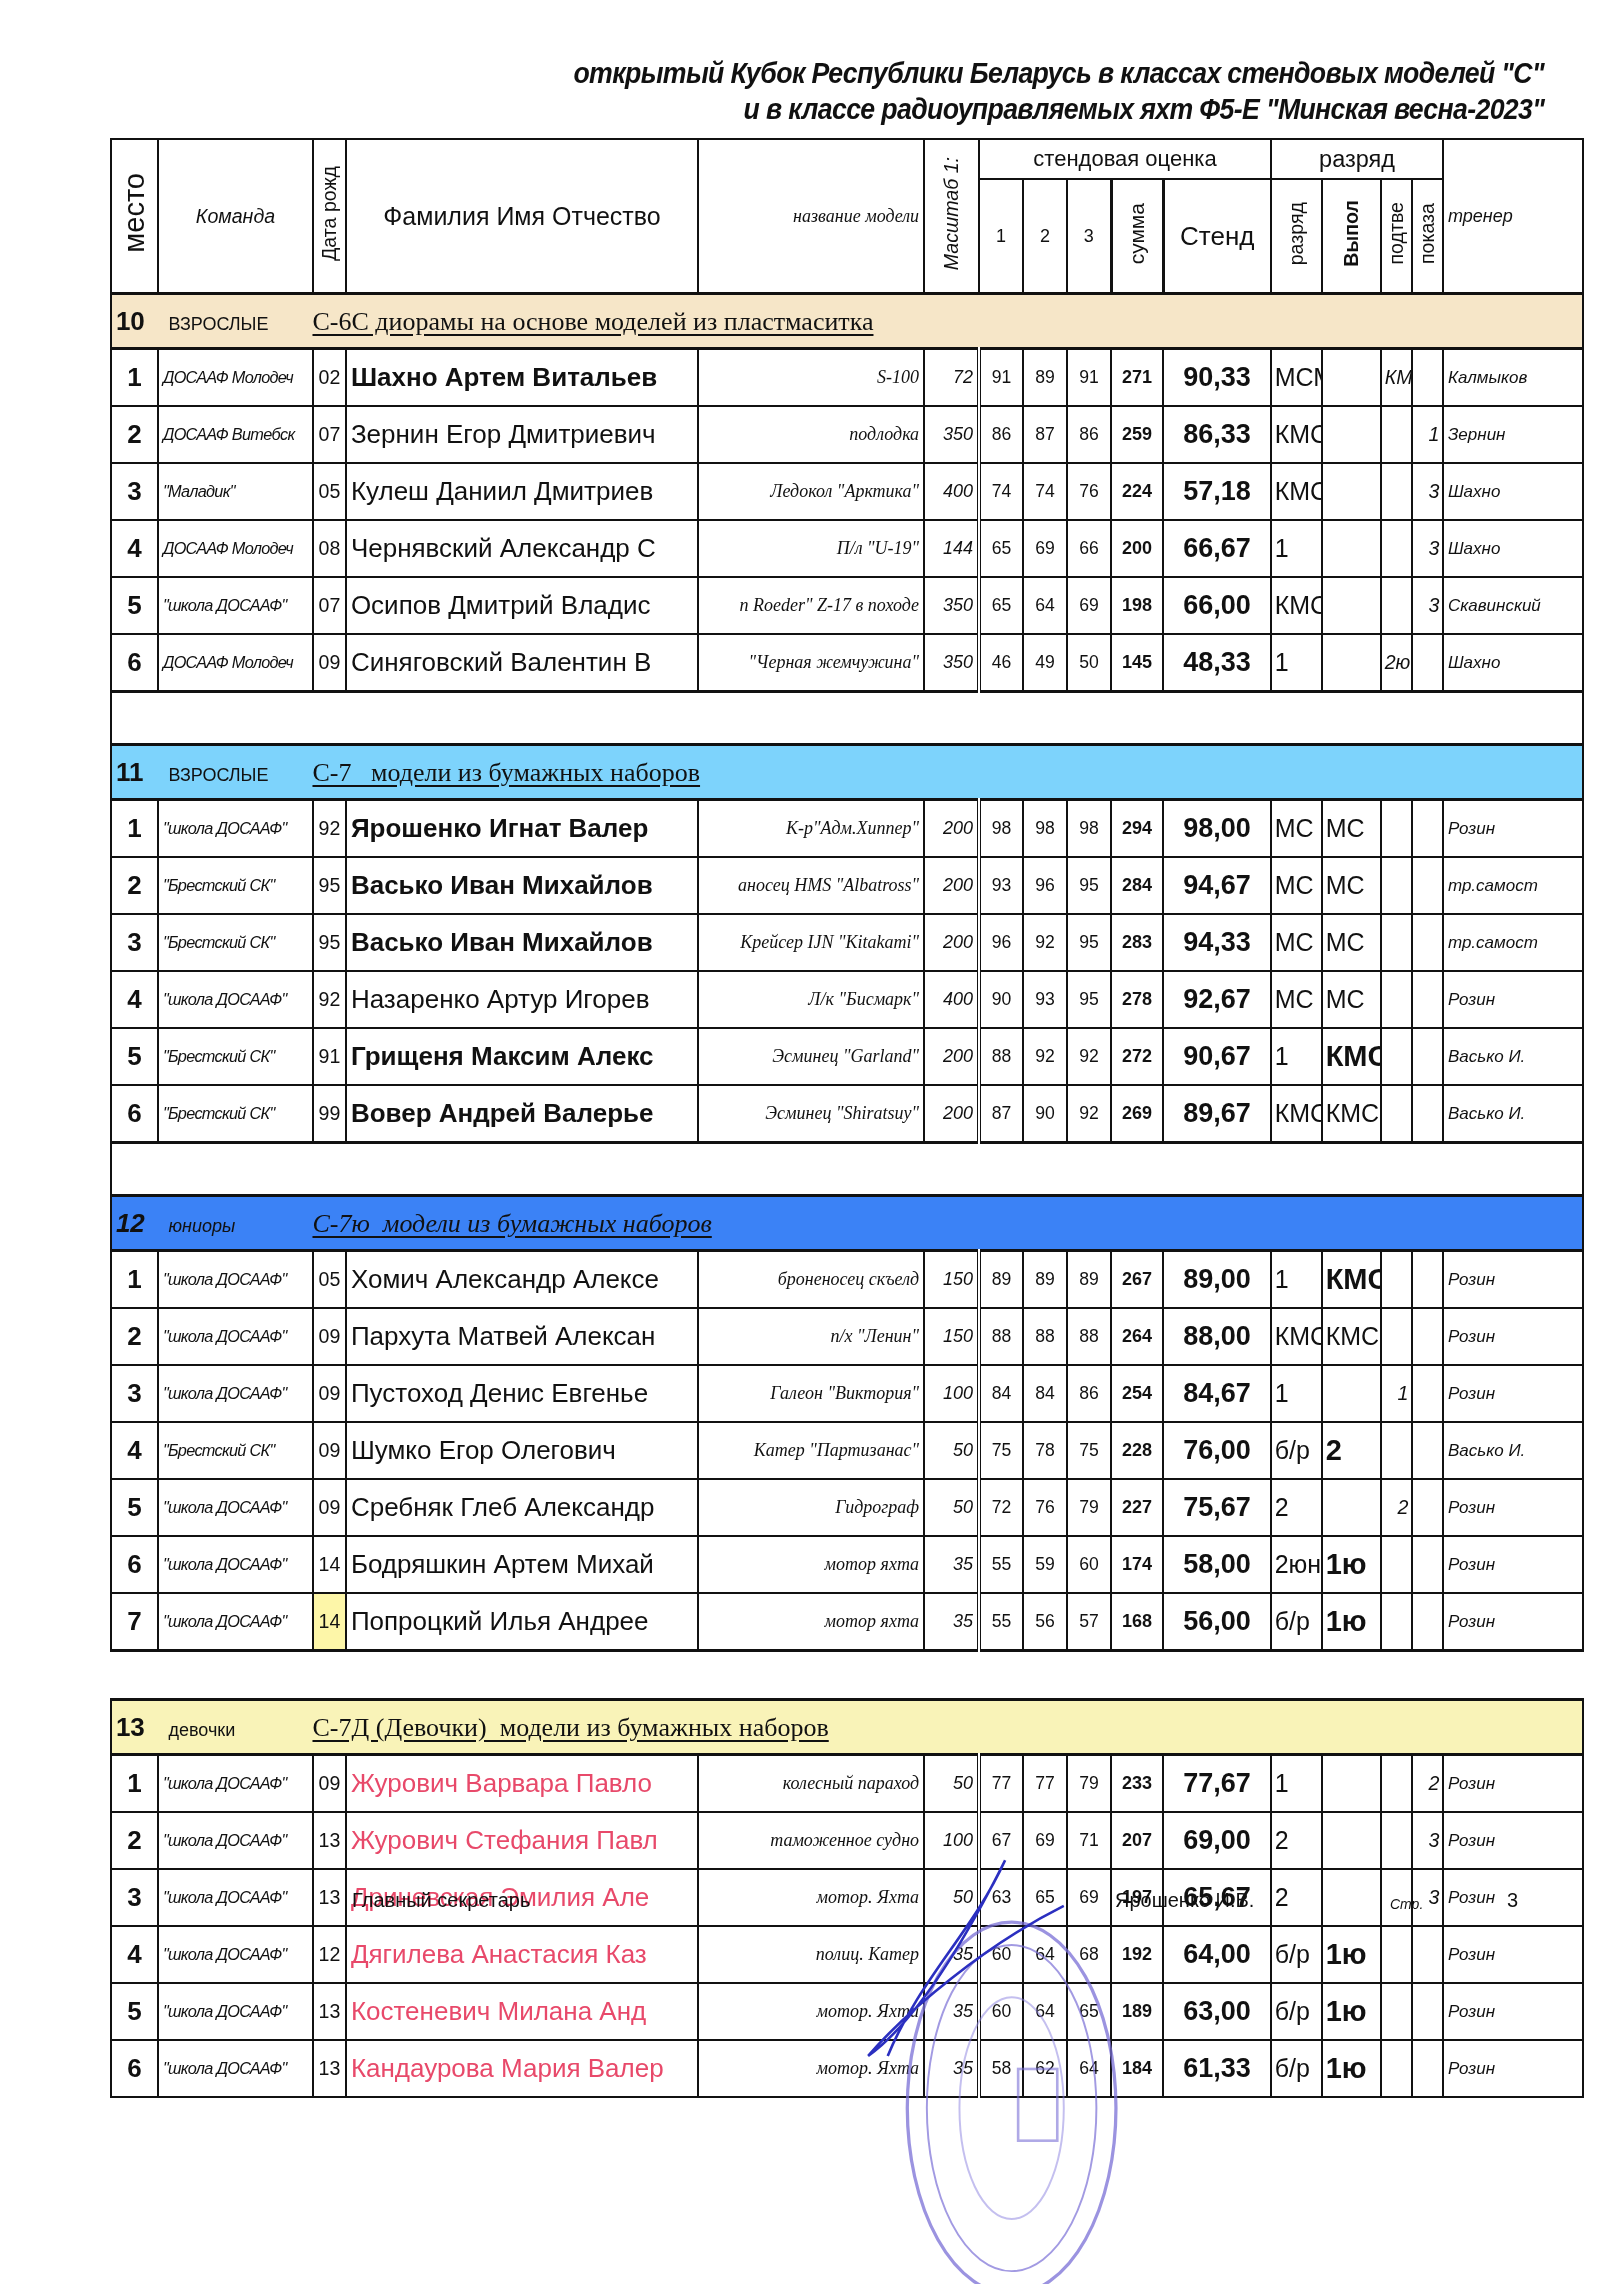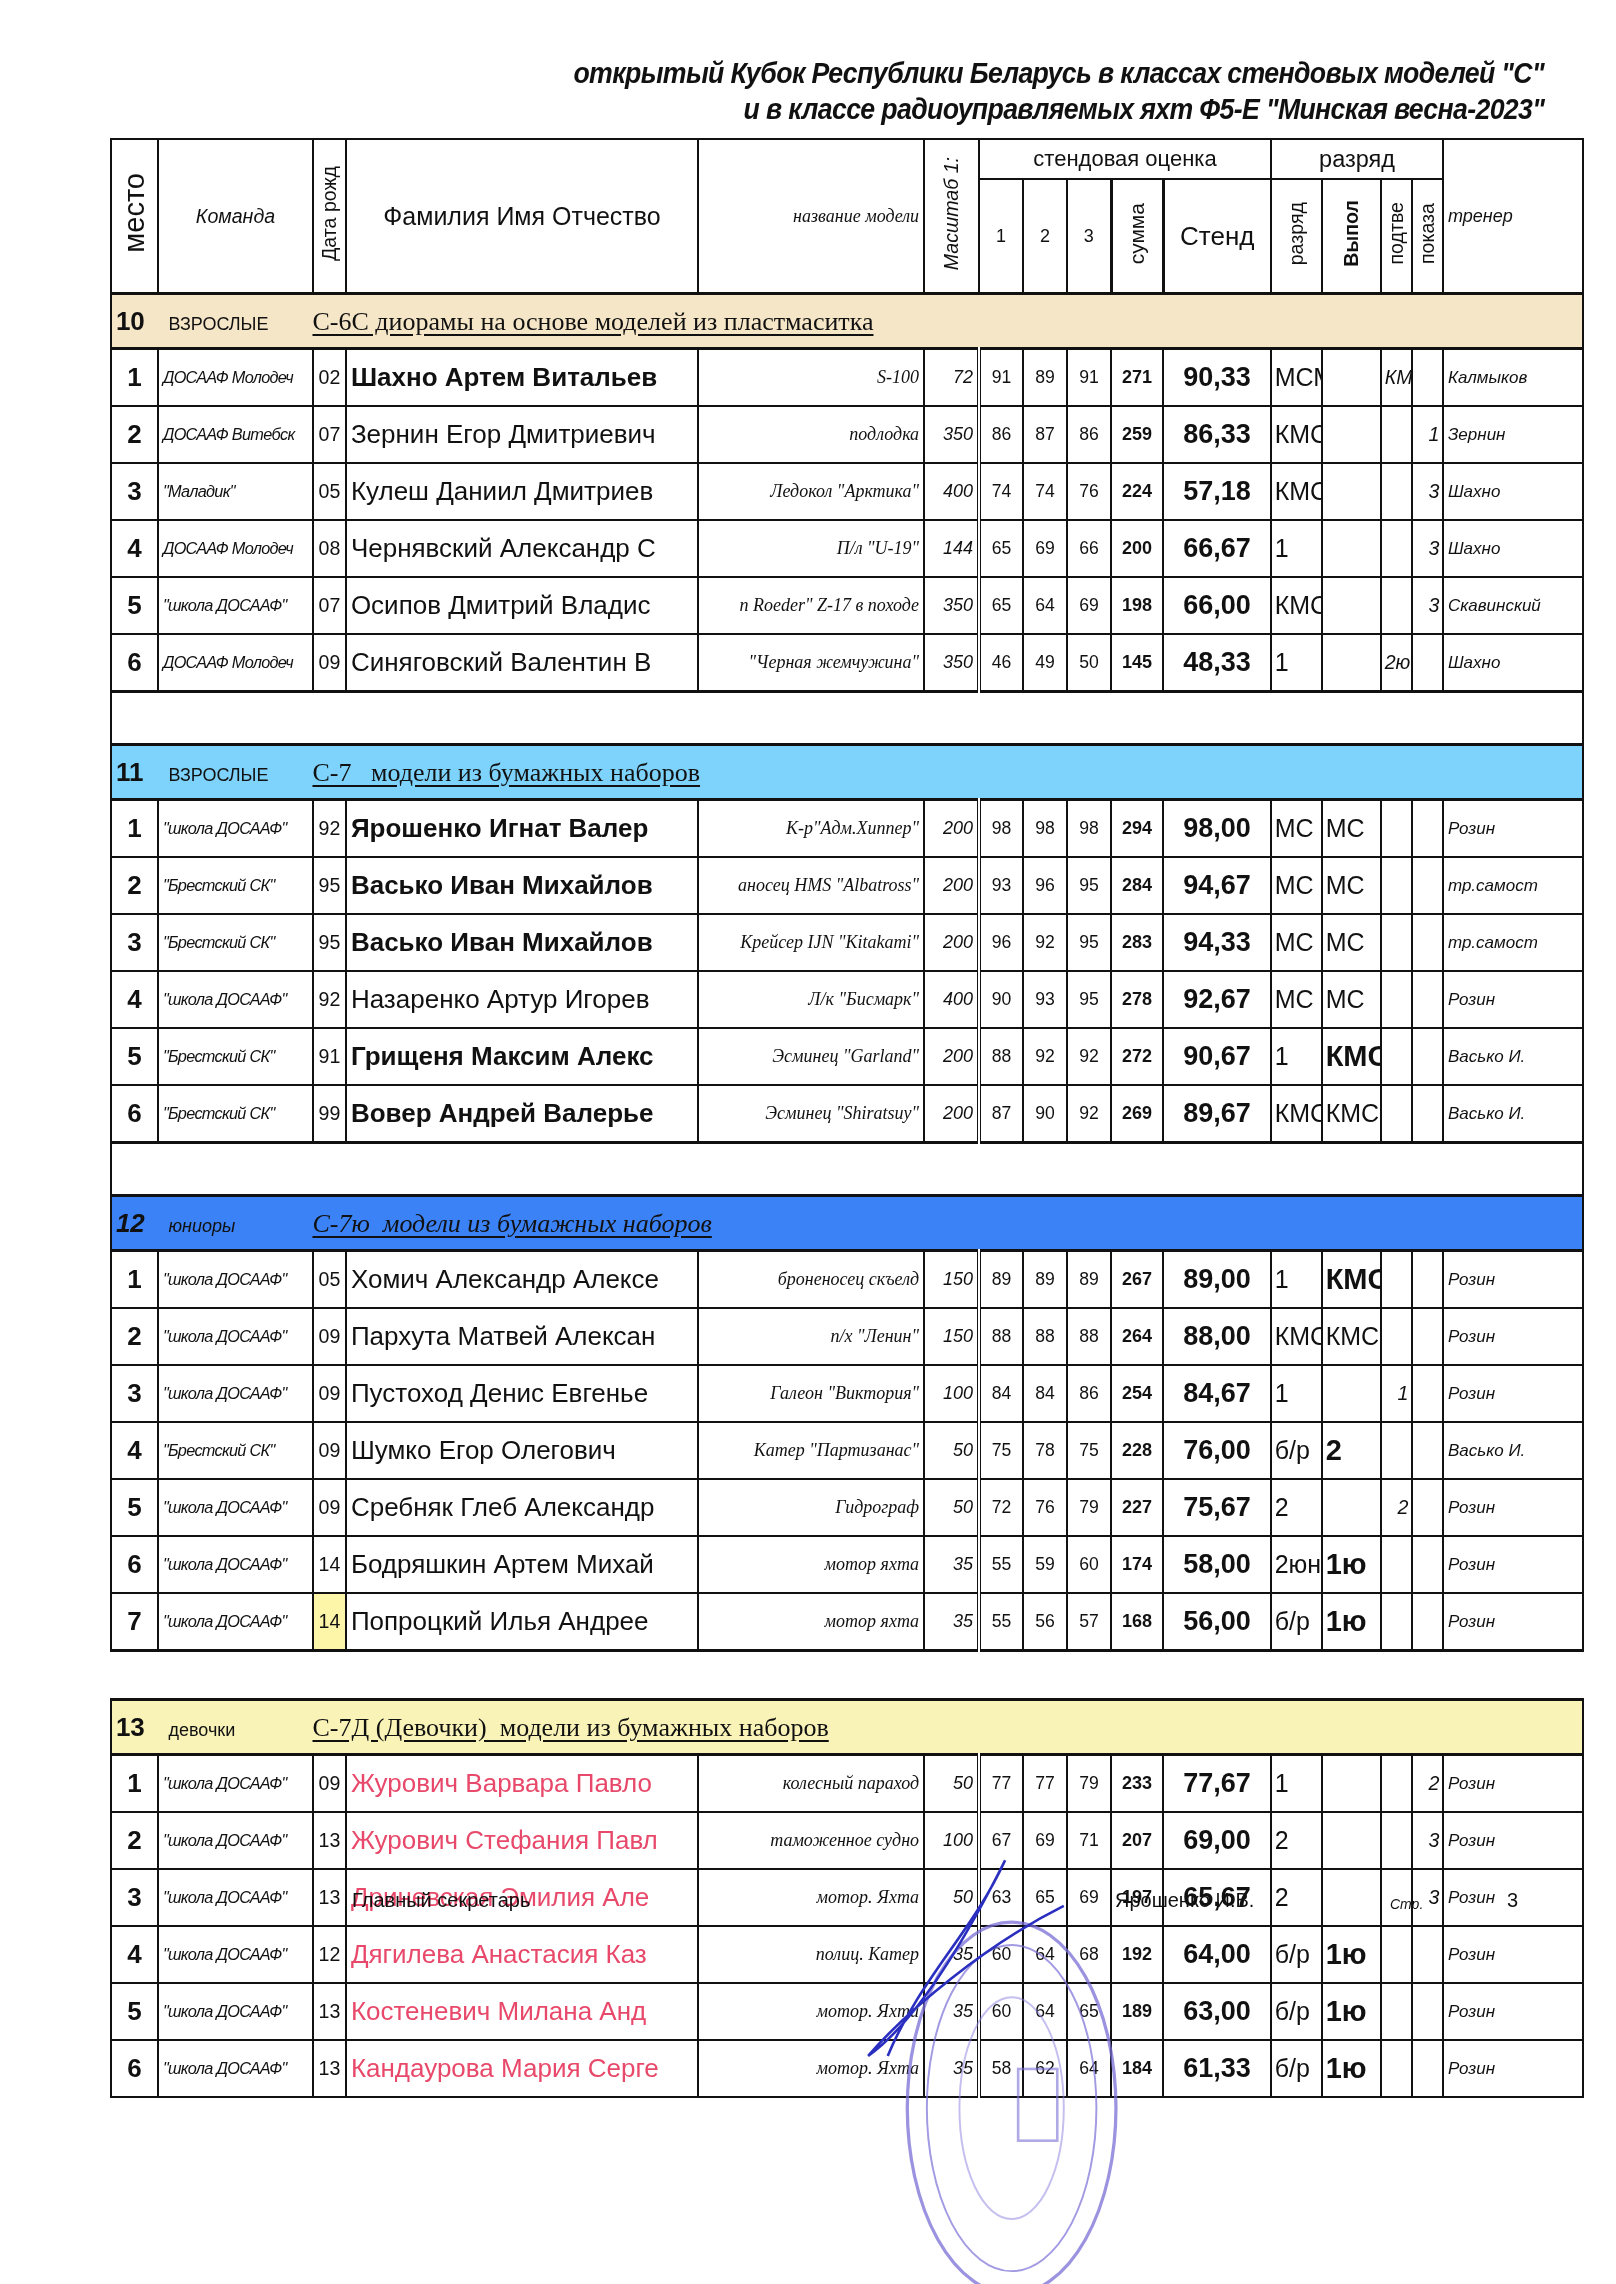--- a/index.html
+++ b/index.html
@@ -579,21 +579,21 @@
           <td class="r">б/р</td>
           <td class="r b">1ю</td>
           <td class="r it"></td>
           <td class="r it"></td>
           <td class="coach">Розин</td>
         </tr>
         <tr class="row">
           <td class="place">6</td>
           <td class="team">"школа ДОСААФ"</td>
           <td class="year">13</td>
-          <td class="name pink">Кандаурова Мария Серге</td>
+          <td class="name pink">Кандаурова Мария Валер</td>
           <td class="model">мотор. Яхта</td>
           <td class="scale">35</td>
           <td class="s s1">58</td>
           <td class="s">62</td>
           <td class="s">64</td>
           <td class="sum">184</td>
           <td class="stend">61,33</td>
           <td class="r">б/р</td>
           <td class="r b">1ю</td>
           <td class="r it"></td>

